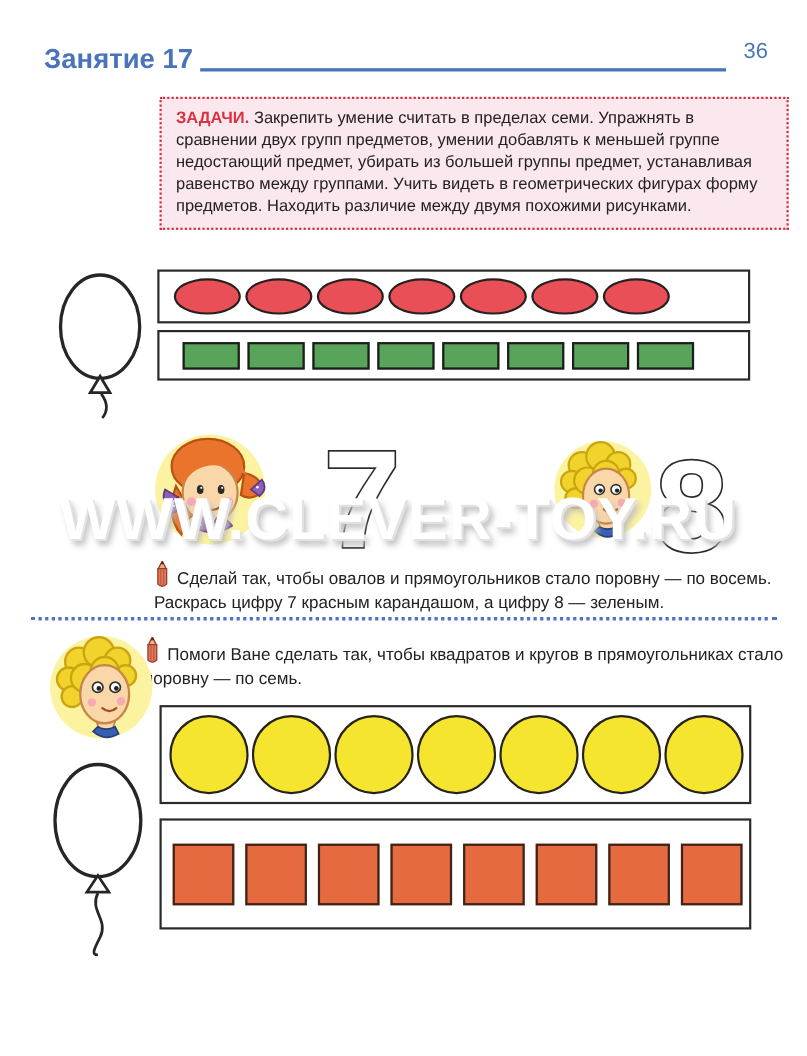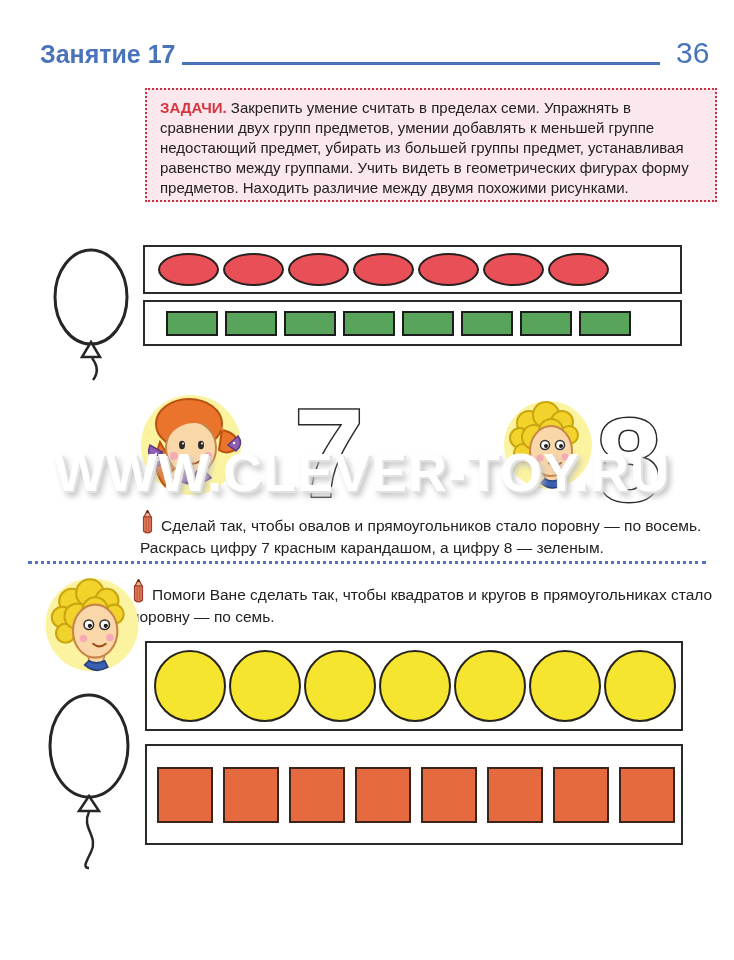--- a/index.html
+++ b/index.html
@@ -5,26 +5,26 @@
   * { margin:0; padding:0; box-sizing:border-box; }
   body { background:#ffffff; font-family:"Liberation Sans", sans-serif; }
   .page {
     position:relative; width:734px; height:872px; background:#ffffff;
     overflow:hidden; color:#2b2b2b;
   }
 
   
   .lesson-title { position:absolute; left:40px; top:40px; font-size:25px; font-weight:bold; color:#4a74ba; }
   .header-line { position:absolute; left:182px; top:62px; width:478px; border-top:3px solid #4a74ba; }
-  .page-number { position:absolute; left:676px; top:36px; font-size:30px; color:#4a74ba; }
+  .page-number { position:absolute; left:676px; top:36px; font-size:20px; color:#4a74ba; }
 
   
   .tasks-box {
     position:absolute; left:145px; top:88px; width:572px; min-height:100px;
-    background:#fbe7ee; border:2px dotted #cf3040; padding:8px 13px 2px 13px;
+    background:#fbe7ee; border:2px dotted #cf3040; padding:8px 13px 9px 13px;
     font-size:15px; line-height:1.33; color:#222;
   }
   .tasks-label { color:#d63540; font-weight:bold; }
 
   
   .prompt { position:absolute; font-size:15.5px; line-height:1.42; color:#222; }
   .prompt-q1 { left:131px; top:199px; width:594px; }
   .prompt-t1 { left:140px; top:510px; width:594px; }
   .prompt-t2 { left:131px; top:579px; width:594px; }
   .prompt-q2 { left:113px; top:875px; width:610px; }

